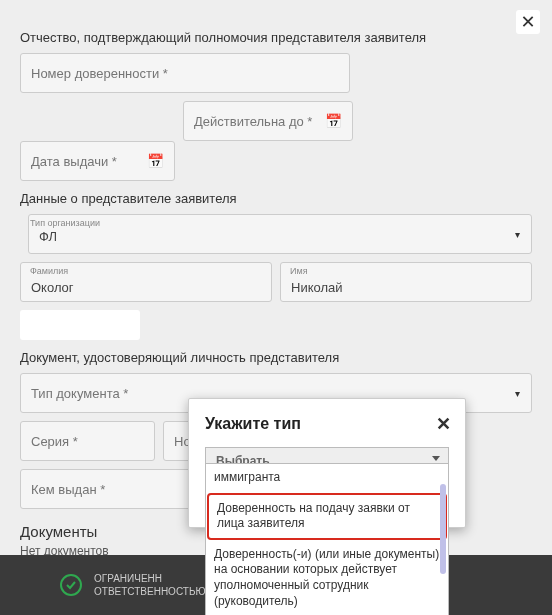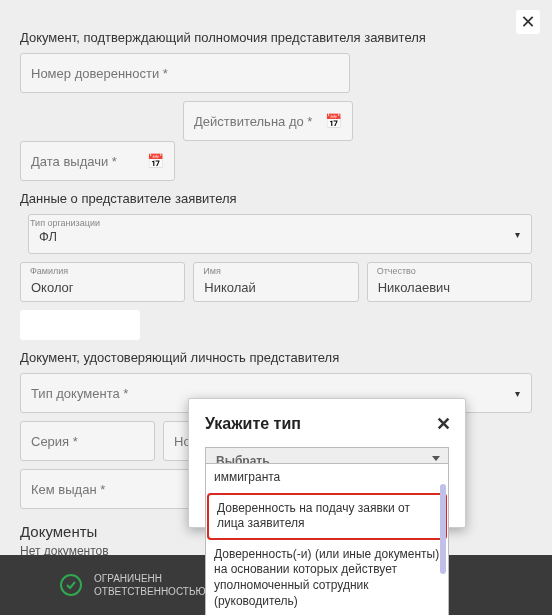--- a/index.html
+++ b/index.html
@@ -42,21 +42,21 @@
 .green-ci { width: 22px; height: 22px; border: 2px solid #2fa84f; border-radius: 50%; display: flex; align-items: center; justify-content: center; }
 .green-ci svg { width: 12px; height: 12px; }
 .bg-txt { color: #ccc; font-size: 10px; line-height: 1.3; }
 .sel-org { width: 170px; padding-left: 8px; }
 </style>
 </head>
 <body>
 
 <div class="panel">
   <div class="close-x">✕</div>
-  <div class="section-title">Документ, подтверждающий полномочия представителя заявителя</div>
+  <div class="section-title">Отчество, подтверждающий полномочия представителя заявителя</div>
 
   <div class="row">
     <div class="float-input empty" style="flex:0 0 330px">
       <input placeholder="Номер доверенности *" style="">
     </div>
   </div>
   <div class="row">
     <div class="float-input empty med">
       <input placeholder="Дата выдачи *" style="">
       <span class="icon-cal">📅</span>
@@ -76,24 +76,20 @@
     </div>
   </div>
   <div class="row">
     <div class="float-input">
       <span class="lbl">Фамилия</span>
       <input value="Околог" style="">
     </div>
     <div class="float-input">
       <span class="lbl">Имя</span>
       <input value="Николай" style="">
-    </div>
-    <div class="float-input">
-      <span class="lbl">Отчество</span>
-      <input value="Николаевич" style="">
     </div>
   </div>
   <div class="row">
     <div class="float-input small" style="background:#fff;border-radius:3px;height:30px"></div>
   </div>
 
   <div class="section-title">Документ, удостоверяющий личность представителя</div>
   <div class="row">
     <div class="float-input empty" style="flex:1">
       <input placeholder="Тип документа *" style="">

